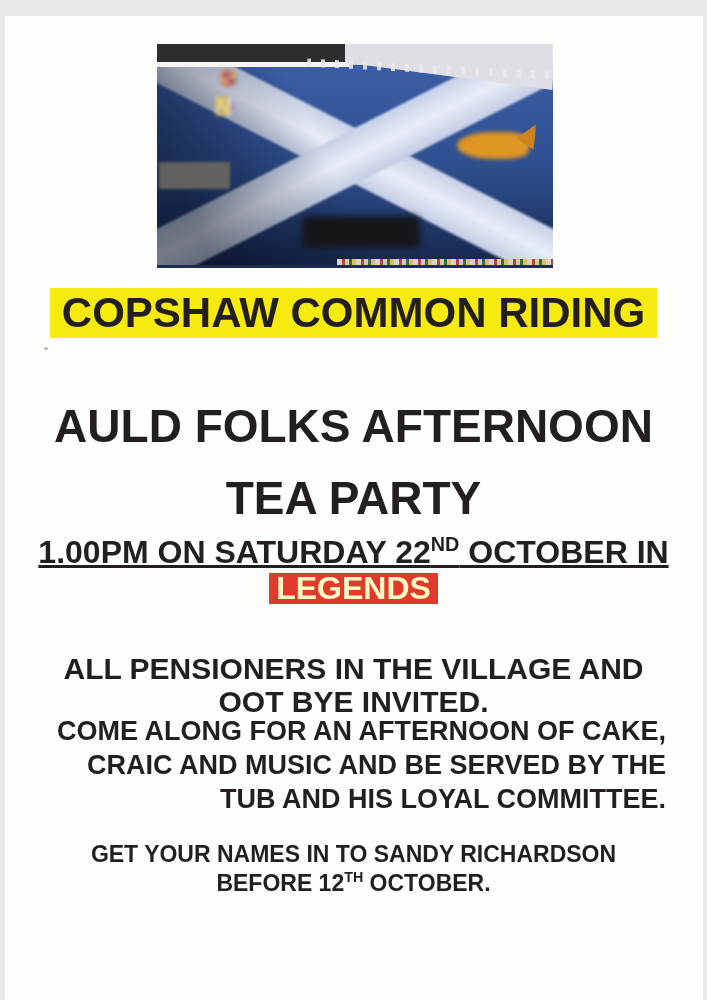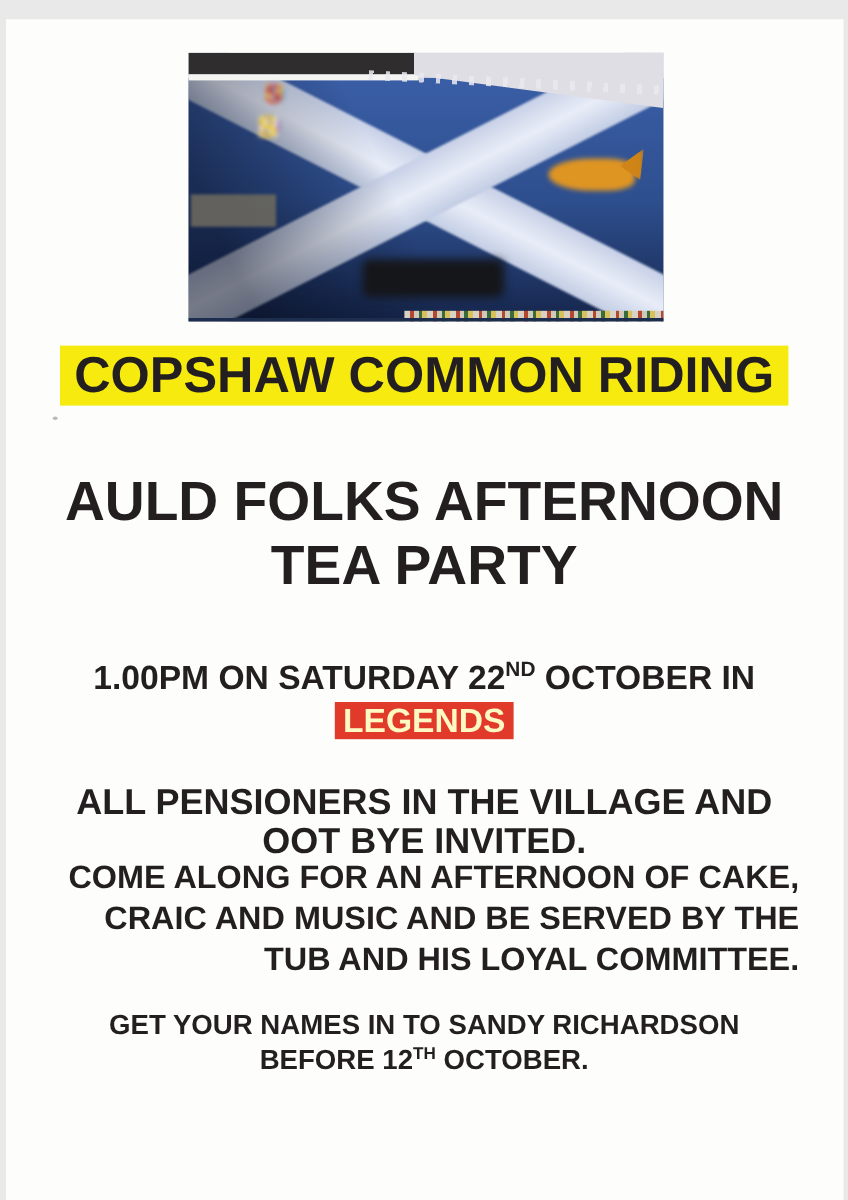--- a/index.html
+++ b/index.html
@@ -49,23 +49,23 @@
   .ph-dark-blob{left:145px;top:172px;width:118px;height:32px;background:#15161a;
             border-radius:6px;filter:blur(3.5px);}
   .ph-bottom-strip{left:180px;top:215px;width:216px;height:9px;filter:blur(.6px);
             background:repeating-linear-gradient(90deg,#d8d2c4 0 5px,#b5462f 5px 8px,#cfc9ba 8px 12px,#3a6b3a 12px 15px,#d8c05a 15px 19px);}
   .ph-bottom-line{left:0;top:221px;width:396px;height:3px;background:#1d2d4d;}
   
   .block{position:absolute;left:0;right:0;text-align:center;}
   .title-block{top:272px;}
   .hl-yellow{display:inline-block;background:#f6ea0e;}
   .title-mark{font-size:42px;line-height:50px;padding:0 12px;letter-spacing:0px;}
-  .heading-block{top:374px;font-size:46px;line-height:54px;}
+  .heading-block{top:374px;font-size:46px;line-height:72px;}
   .heading-inner{max-width:630px;margin:0 auto;}
-  .date-block{top:532px;font-size:28px;line-height:33px;}
+  .date-block{top:520px;font-size:32px;line-height:33px;text-decoration:underline;}
   .venue-line{margin-top:3px;}
   .hl-red{display:inline-block;background:#e13a2b;color:#fef9c3;padding:0 7px;line-height:31px;}
   .invite-block{top:636px;font-size:30px;line-height:33px;}
   .invite-inner{max-width:600px;margin:0 auto;}
   .come-block{top:698px;font-size:27px;line-height:34px;}
   .come-inner{max-width:625px;margin:0 auto;text-align:right;}
   .names-block{top:824px;font-size:23px;line-height:29px;}
   .names-inner{max-width:625px;margin:0 auto;}
   .footer-block{top:894px;font-size:23px;}
   .footer-mark{padding:3px 8px;line-height:26px;}

